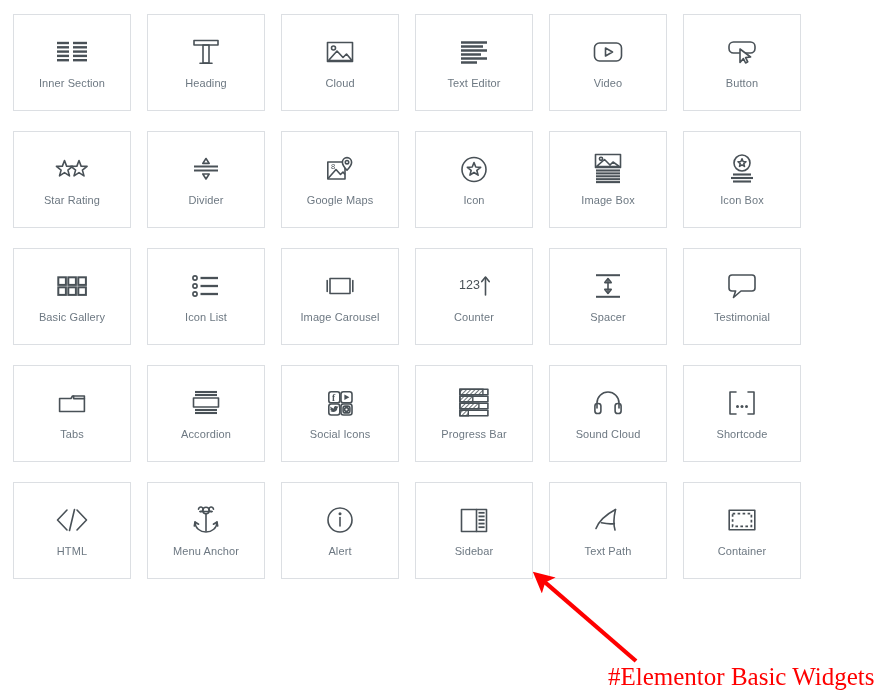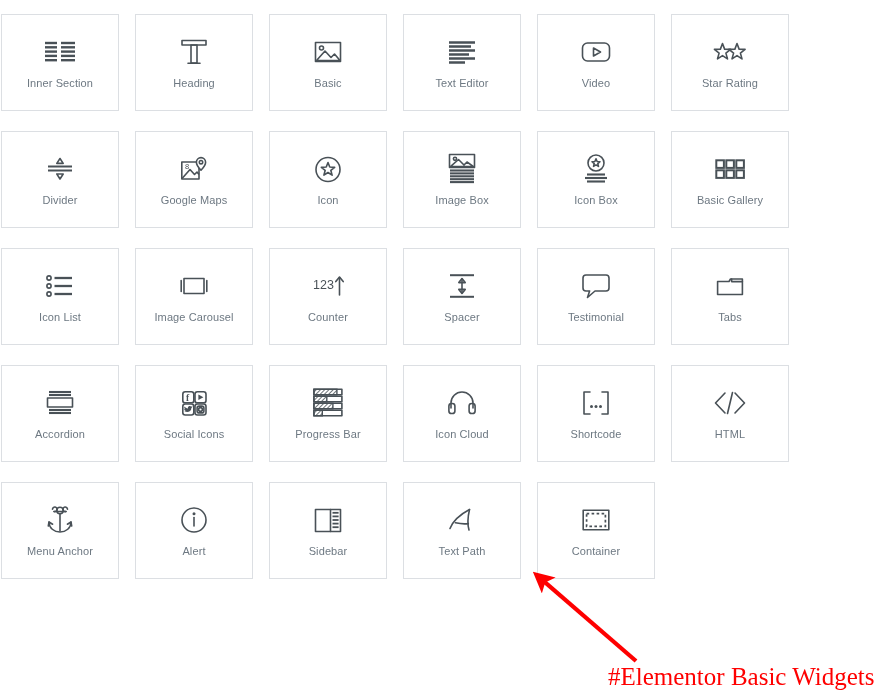--- a/index.html
+++ b/index.html
@@ -11,21 +11,21 @@
   body {
     width: 884px;
     height: 700px;
     position: relative;
     overflow: hidden;
     font-family: "Liberation Sans", sans-serif;
     -webkit-font-smoothing: antialiased;
   }
   #widget-grid {
     position: absolute;
-    left: 1px;
+    left: 13px;
     top: 14px;
     width: 805px;
     display: grid;
     grid-template-columns: repeat(6, 118px);
     grid-auto-rows: 97px;
     column-gap: 16px;
     row-gap: 20px;
   }
   .widget-card {
     box-sizing: border-box;
@@ -106,21 +106,21 @@
       <div class="widget-label">Heading</div>
     </div>
     <div class="widget-card">
       <div class="widget-icon">
         <svg width="28" height="24" viewBox="0 0 28 24">
           <rect x="1.5" y="2.5" width="25" height="19" stroke="#495157" fill="none" stroke-width="1.6" stroke-linecap="round" stroke-linejoin="round"></rect>
           <circle cx="7.5" cy="8" r="2" stroke="#495157" fill="none" stroke-width="1.6" stroke-linecap="round" stroke-linejoin="round"></circle>
           <path d="M2.5 20.5 L11 11 L17 17.5 L20.5 14 L26 20.5 Z" stroke="#495157" fill="none" stroke-width="1.6" stroke-linecap="round" stroke-linejoin="round"></path>
         </svg>
       </div>
-      <div class="widget-label">Basic</div>
+      <div class="widget-label">Cloud</div>
     </div>
     <div class="widget-card">
       <div class="widget-icon">
         <svg width="28" height="24" viewBox="0 0 28 24">
           <line x1="1" y1="2.5" x2="27" y2="2.5" stroke="#495157" stroke-width="2.5" stroke-linecap="butt"></line>
           <line x1="1" y1="6.5" x2="23" y2="6.5" stroke="#495157" stroke-width="2.5" stroke-linecap="butt"></line>
           <line x1="1" y1="10.5" x2="27" y2="10.5" stroke="#495157" stroke-width="2.5" stroke-linecap="butt"></line>
           <line x1="1" y1="14.5" x2="21" y2="14.5" stroke="#495157" stroke-width="2.5" stroke-linecap="butt"></line>
           <line x1="1" y1="18.5" x2="27" y2="18.5" stroke="#495157" stroke-width="2.5" stroke-linecap="butt"></line>
           <line x1="1" y1="22.5" x2="17" y2="22.5" stroke="#495157" stroke-width="2.5" stroke-linecap="butt"></line>
@@ -129,20 +129,29 @@
       <div class="widget-label">Text Editor</div>
     </div>
     <div class="widget-card">
       <div class="widget-icon">
         <svg width="30" height="22" viewBox="0 0 30 22">
           <rect x="1.5" y="2" width="27" height="18" rx="5" ry="5" stroke="#495157" fill="none" stroke-width="1.6" stroke-linecap="round" stroke-linejoin="round"></rect>
           <path d="M12.5 7 L19.5 11 L12.5 15 Z" stroke="#495157" fill="none" stroke-width="1.6" stroke-linecap="round" stroke-linejoin="round"></path>
         </svg>
       </div>
       <div class="widget-label">Video</div>
+    </div>
+    <div class="widget-card">
+      <div class="widget-icon">
+        <svg width="30" height="24" viewBox="0 0 30 24">
+          <rect x="2" y="2" width="26" height="11" rx="4.5" ry="4.5" stroke="#495157" fill="none" stroke-width="1.6" stroke-linecap="round" stroke-linejoin="round"></rect>
+          <path d="M13 9 L13 22.5 L16.4 18.6 L18.6 23 L20.8 21.8 L18.6 17.6 L23.6 17 Z" fill="#ffffff" stroke="#495157" stroke-width="1.6" stroke-linejoin="round"></path>
+        </svg>
+      </div>
+      <div class="widget-label">Button</div>
     </div>
     <div class="widget-card">
       <div class="widget-icon">
         <svg width="34" height="22" viewBox="0 0 34 22">
           <path d="M9.50 2.50 L11.60 8.11 L17.58 8.37 L12.90 12.10 L14.50 17.88 L9.50 14.57 L4.50 17.88 L6.10 12.10 L1.42 8.37 L7.40 8.11 Z" stroke="#495157" fill="none" stroke-width="1.6" stroke-linecap="round" stroke-linejoin="round"></path>
           <path d="M24.00 2.50 L26.10 8.11 L32.08 8.37 L27.40 12.10 L29.00 17.88 L24.00 14.57 L19.00 17.88 L20.60 12.10 L15.92 8.37 L21.90 8.11 Z" stroke="#495157" fill="none" stroke-width="1.6" stroke-linecap="round" stroke-linejoin="round"></path>
         </svg>
       </div>
       <div class="widget-label">Star Rating</div>
     </div>
@@ -329,21 +338,21 @@
       <div class="widget-label">Progress Bar</div>
     </div>
     <div class="widget-card">
       <div class="widget-icon">
         <svg width="28" height="24" viewBox="0 0 28 24">
           <path d="M3 17 L3 12 a11 11 0 0 1 22 0 L25 17" stroke="#495157" fill="none" stroke-width="1.6" stroke-linecap="round" stroke-linejoin="round"></path>
           <rect x="0.9" y="12.5" width="6" height="10" rx="2.6" ry="2.6" stroke="#495157" fill="none" stroke-width="1.6" stroke-linecap="round" stroke-linejoin="round"></rect>
           <rect x="21.1" y="12.5" width="6" height="10" rx="2.6" ry="2.6" stroke="#495157" fill="none" stroke-width="1.6" stroke-linecap="round" stroke-linejoin="round"></rect>
         </svg>
       </div>
-      <div class="widget-label">Icon Cloud</div>
+      <div class="widget-label">Sound Cloud</div>
     </div>
     <div class="widget-card">
       <div class="widget-icon">
         <svg width="32" height="26" viewBox="0 0 32 26">
           <path d="M10 2 L4 2 L4 24 L10 24" stroke="#495157" fill="none" stroke-width="1.6" stroke-linecap="round" stroke-linejoin="round"></path>
           <path d="M22 2 L28 2 L28 24 L22 24" stroke="#495157" fill="none" stroke-width="1.6" stroke-linecap="round" stroke-linejoin="round"></path>
           <circle cx="11.5" cy="16.5" r="1.5" fill="#495157"></circle>
           <circle cx="16" cy="16.5" r="1.5" fill="#495157"></circle>
           <circle cx="20.5" cy="16.5" r="1.5" fill="#495157"></circle>
         </svg>

